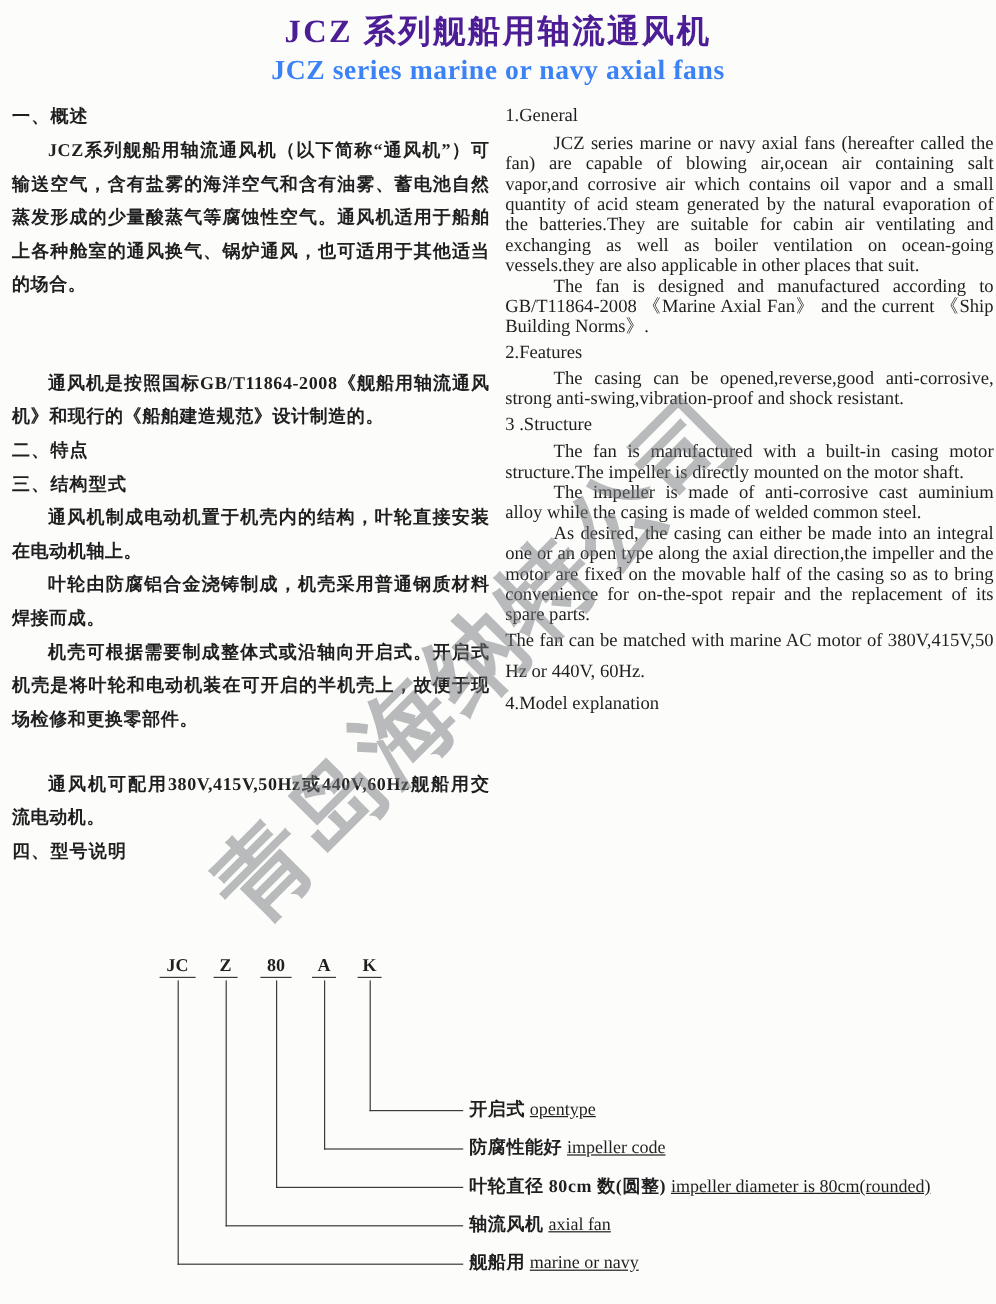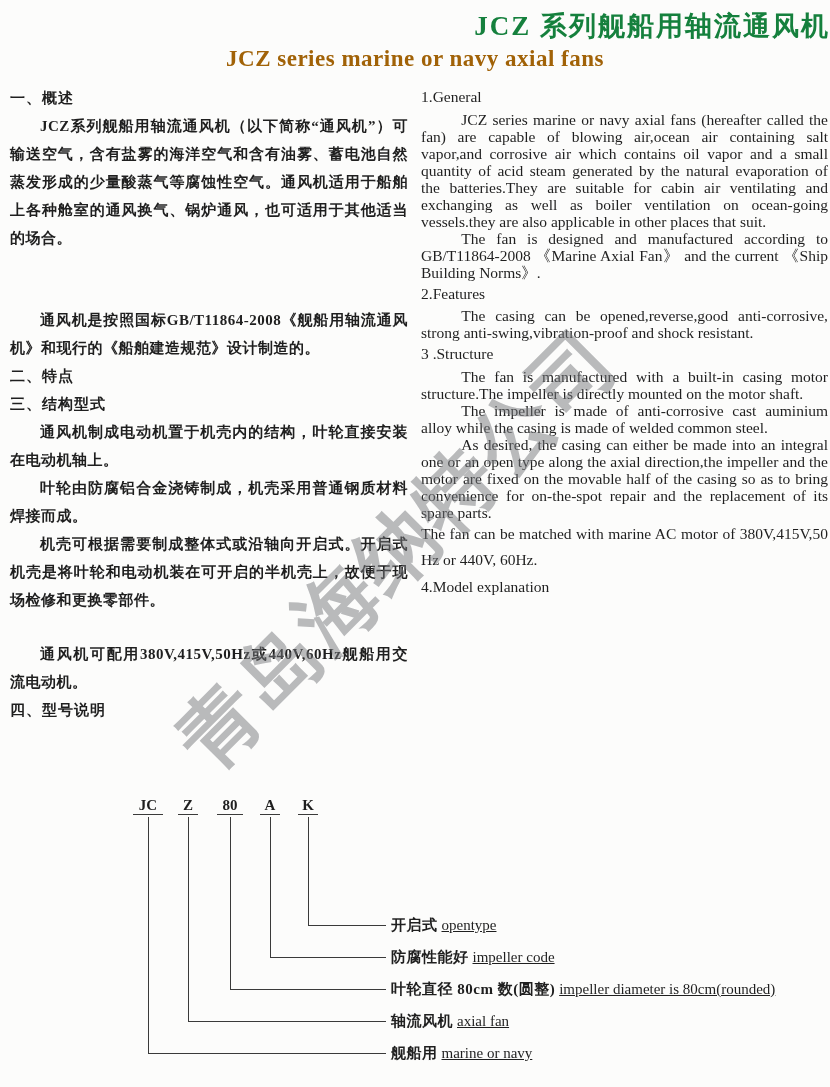--- a/index.html
+++ b/index.html
@@ -85,22 +85,22 @@
   .dlabel-80{top:978px;}
   .dlabel-z {top:1010px;}
   .dlabel-jc{top:1042px;}
 </style>
 </head>
 <body>
 
 <div class="page">
 
   <div class="titles">
-    <h1 class="title-zh" style="color: #15803d; text-align: right;">JCZ 系列舰船用轴流通风机</h1>
-    <h2 class="title-en" style="color: #a16207;">JCZ series marine or navy axial fans</h2>
+    <h1 class="title-zh" style="color: #4c1d95;">JCZ 系列舰船用轴流通风机</h1>
+    <h2 class="title-en" style="color: #3b82f6;">JCZ series marine or navy axial fans</h2>
   </div>
 
   <div class="col col-left">
     <p class="zh-h">一、概述</p>
     <p class="zh-p">JCZ系列舰船用轴流通风机（以下简称“通风机”）可输送空气，含有盐雾的海洋空气和含有油雾、蓄电池自然蒸发形成的少量酸蒸气等腐蚀性空气。通风机适用于船舶上各种舱室的通风换气、锅炉通风，也可适用于其他适当的场合。</p>
     <p class="zh-p gap-lg">通风机是按照国标GB/T11864-2008《舰船用轴流通风机》和现行的《船舶建造规范》设计制造的。</p>
     <p class="zh-h">二、特点</p>
     <p class="zh-h">三、结构型式</p>
     <p class="zh-p">通风机制成电动机置于机壳内的结构，叶轮直接安装在电动机轴上。</p>
     <p class="zh-p">叶轮由防腐铝合金浇铸制成，机壳采用普通钢质材料焊接而成。</p>

